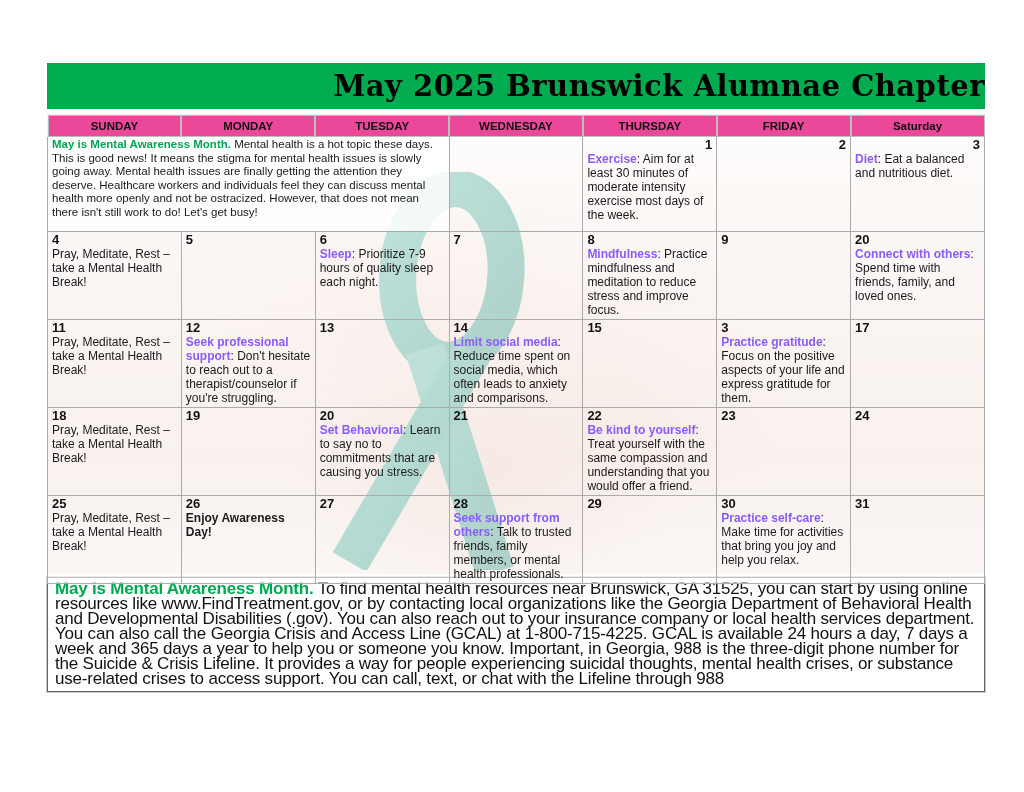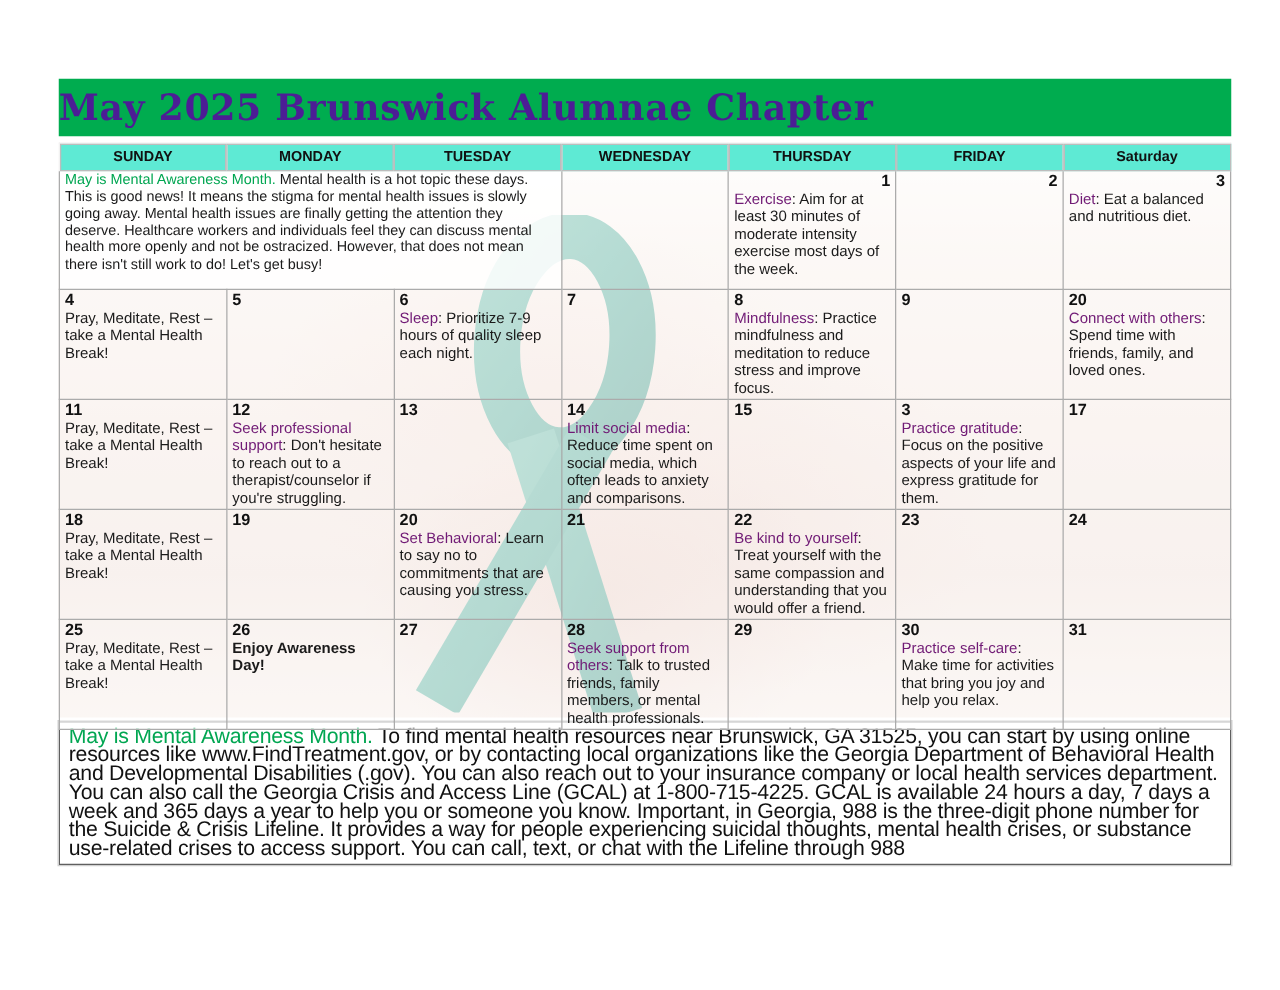--- a/index.html
+++ b/index.html
@@ -1,20 +1,20 @@
 <!DOCTYPE html>
 <html><head>
 <meta charset="utf-8">
 <style>
   * { box-sizing: border-box; margin: 0; padding: 0; }
   html,body { width:1024px; height:792px; background:#ffffff; overflow:hidden;
               font-family:"Liberation Sans", sans-serif; }
   .page { position:absolute; left:47px; top:63px; width:938px; }
 
-  .band { background:#00AC4F; color:#4c1d95; text-align:left;
+  .band { background:#00AC4F; color:#000000; text-align:right;
           font-family:"DejaVu Serif", serif; font-weight:bold; }
   .title-band { height:46px; line-height:46px; font-size:29px; letter-spacing:0.5px; }
   .subtitle-band { margin-top:6px; height:29px; line-height:29px; font-size:16px; }
 
   .calendar-wrap { position:relative; margin-top:5px; width:938px; height:460px; }
 
   
   .photo { position:absolute; left:0; top:0; right:0; bottom:0; z-index:0;
     background:
       radial-gradient(ellipse 270px 190px at 46% 80%, rgba(226,186,173,0.55), rgba(226,186,173,0) 70%),
@@ -22,32 +22,32 @@
       radial-gradient(ellipse 260px 200px at 60% 65%, rgba(233,199,188,0.45), rgba(233,199,188,0) 70%),
       linear-gradient(180deg, #fdfbfa 0%, #f8efe9 18%, #f3e4dd 48%, #eeddd5 75%, #f5eae4 100%);
     overflow:hidden; }
   .ribbon-svg { position:absolute; left:283px; top:58px; width:230px; height:398px; opacity:0.88; }
   .watermark { position:absolute; left:108px; bottom:4px; white-space:nowrap;
       font-family:"DejaVu Serif", serif; font-weight:bold; font-size:23px;
       letter-spacing:1px; color:rgba(255,255,255,0.95); }
 
   table.cal { position:relative; z-index:1; width:938px; border-collapse:collapse;
               table-layout:fixed; }
-  .cal th { height:22px; background:#5eead4; border:1px solid #f2f2f2;
+  .cal th { height:22px; background:#ec4899; border:1px solid #f2f2f2;
             outline:1px solid #bdbdbd; outline-offset:-1px;
             font-size:11.5px; font-weight:bold; color:#111; text-align:center; }
   .cal td { border:1px solid #ababab; vertical-align:top; padding:1px 4px 2px 4px;
             background:rgba(255,255,255,0.60); font-size:12px; line-height:14px; color:#1a1a1a; }
   .cal td.intro { background:rgba(255,255,255,0.93); font-size:11.5px; line-height:13.6px; }
   .week-0 { height:95px; } .week-1 { height:87px; } .week-2 { height:86px; }
   .week-3 { height:87px; } .week-4 { height:83px;margin-top:28px; }
   .num { font-size:13px; font-weight:bold; color:#111; }
   .num.right { text-align:right; }
-  .lead { font-weight:normal;text-align:center; }
-  .red { color:#701a75; }
+  .lead { font-weight:bold;text-align:center; }
+  .red { color:#8b5cf6; }
   .green { color:#00A651; }
   .tip.bold { font-weight:bold; }
 
   .footer-box { margin-top:3px; border:1.5px solid #5f5f5f; outline:1px solid #cfcfcf;
       background:#ffffff; padding:3px 7px 5px 7px;
       font-size:17px; line-height:15px; color:#111; letter-spacing:-0.2px; }
 </style>
 </head>
 <body>
 

